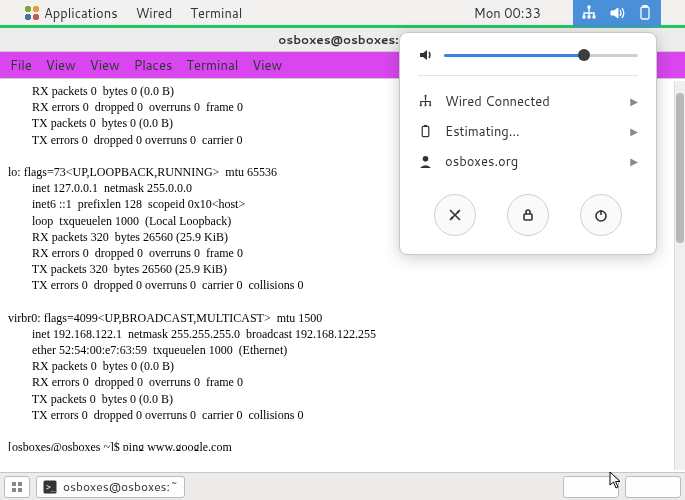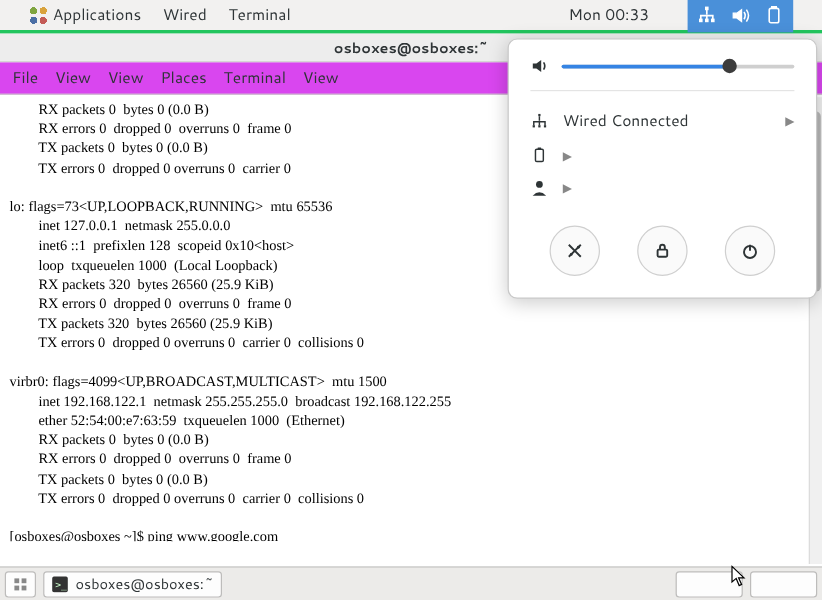--- a/index.html
+++ b/index.html
@@ -73,21 +73,21 @@
     padding: 4px 8px;
     height: 372px;
     overflow: hidden;
     color: #000000;
   }
 
   
   .popover {
     position: absolute;
     top: 32px;
-    right: 4px;
+    right: 28px;
     width: 258px;
     background: #fff;
     border: 1px solid #c8c8c8;
     border-radius: 8px;
     box-shadow: 0 3px 16px rgba(0,0,0,0.2);
     padding: 14px 18px 18px;
   }
   .popover::before {
     content: "";
     position: absolute;
@@ -276,27 +276,29 @@
         <path d="M8 3 v4 M3 11 v-3 h10 v3 M8 8 v3" stroke="#2e3436" stroke-width="1.3" fill="none"></path>
       </svg>
     <span class="lbl">Wired Connected</span>
     <span class="chv">▶</span>
   </div>
   <div class="pop-item">
     <svg viewBox="0 0 16 16">
         <rect x="4.5" y="2.5" width="7" height="11" rx="1.2" fill="none" stroke="#2e3436" stroke-width="1.3"></rect>
         <rect x="6.5" y="1" width="3" height="1.5" fill="#2e3436"></rect>
       </svg>
+    <span class="lbl">Estimating…</span>
     <span class="chv">▶</span>
   </div>
   <div class="pop-item">
     <svg viewBox="0 0 16 16">
         <circle cx="8" cy="5" r="3" fill="#2e3436"></circle>
         <path d="M2 15 q6 -6 12 0" fill="#2e3436"></path>
       </svg>
+    <span class="lbl">osboxes.org</span>
     <span class="chv">▶</span>
   </div>
   <div class="pop-btn-row">
     <div class="pop-btn">
       <svg viewBox="0 0 16 16">
           <path d="M3 13 L13 3 M3 3 L13 13"></path>
           <circle cx="5" cy="11" r="1.2" fill="#2e3436" stroke="none"></circle>
           <circle cx="11" cy="5" r="1.2" fill="#2e3436" stroke="none"></circle>
         </svg>
     </div>

